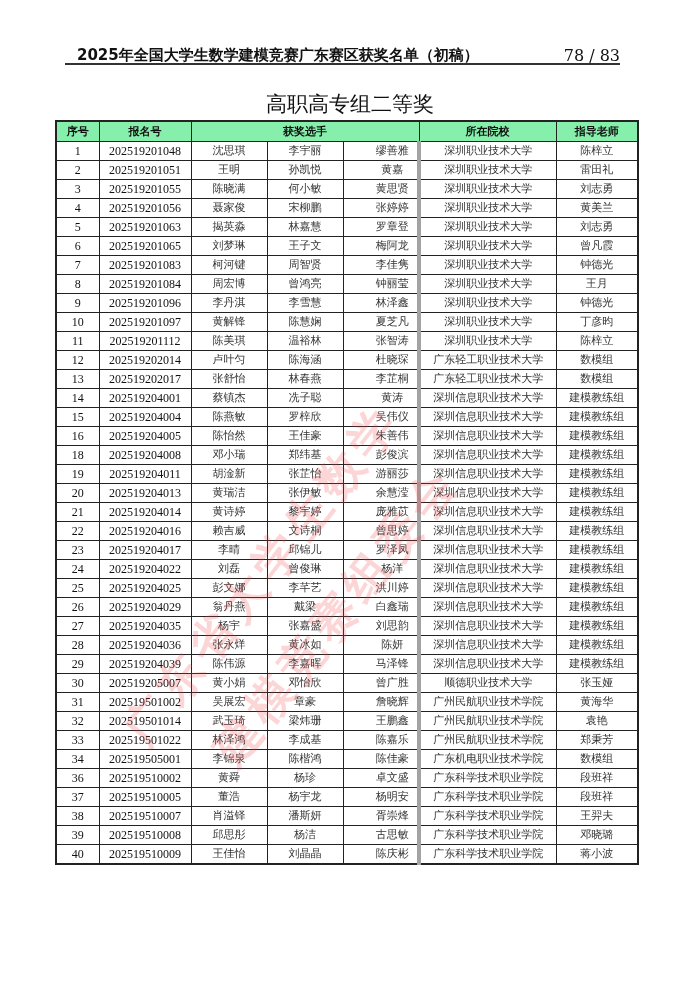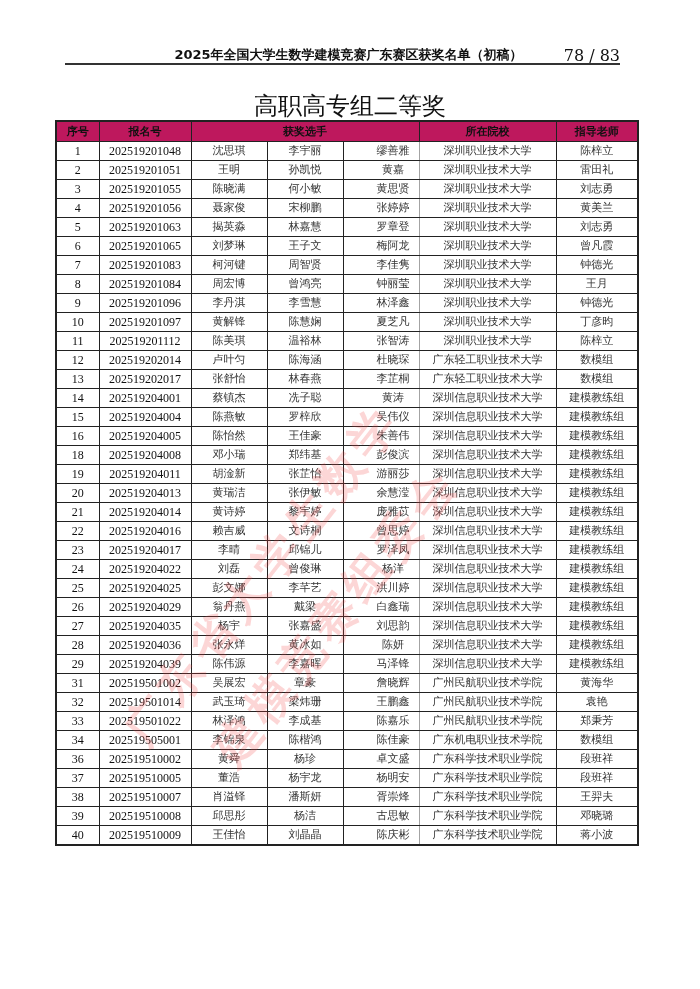--- a/index.html
+++ b/index.html
@@ -1,34 +1,34 @@
 <!DOCTYPE html>
 <html><head>
 <meta charset="utf-8">
 <style>
   html, body { margin:0; padding:0; background:#ffffff; }
   body { width:700px; height:989px; position:relative; overflow:hidden;
          font-family:"DejaVu Serif","Liberation Serif",serif; color:#111; }
   .page-header { position:absolute; left:65px; top:44px; width:555px; height:19px;
                  border-bottom:2px solid #333; }
-  .page-header .doc-title { position:absolute; left:12px; right:0; top:2px; text-align:center;
-                 font-family:"DejaVu Sans","Liberation Sans",sans-serif; font-weight:bold; font-size:13px; }
+  .page-header .doc-title { position:absolute; left:12px; right:0; top:2px; text-align:left;
+                 font-family:"DejaVu Sans","Liberation Sans",sans-serif; font-weight:bold; font-size:15px; }
   .page-header .page-num { position:absolute; right:0; top:2px; font-size:16px; }
   .section-title { position:absolute; left:0; right:0; top:90px; text-align:center;
-                   font-size:24px; font-family:"DejaVu Sans","Liberation Sans",sans-serif; }
+                   font-size:21px; font-family:"DejaVu Sans","Liberation Sans",sans-serif; }
   table.award-table { position:absolute; left:55px; top:120px; border-collapse:collapse;
                       table-layout:fixed; width:582px; font-size:11.2px; }
   table.award-table th, table.award-table td { border:1px solid #222; height:18px; padding:0;
                       text-align:center; white-space:nowrap; overflow:hidden; line-height:18px; }
   table.award-table { border:2px solid #222; }
-  table.award-table th { background:#be185d; font-family:"DejaVu Sans","Liberation Sans",sans-serif;
+  table.award-table th { background:#86efac; font-family:"DejaVu Sans","Liberation Sans",sans-serif;
                          font-weight:bold; font-size:11px; height:19px; }
   td.student { border-left:none; border-right:none; }
   td.student.first { border-left:1px solid #222;margin-top:16px; }
-  td.student.last { border-right:1px solid #a3a3a3;padding-left:24px; }
+  td.student.last { border-right:4px solid #a3a3a3;padding-left:24px; }
   td.num { font-family:"Liberation Serif","DejaVu Serif",serif; font-size:12px; }
   td.cn { font-family:"DejaVu Sans","Liberation Sans",sans-serif; font-size:11px; color:#333; }
   .watermark { position:absolute; pointer-events:none; color:rgba(240,70,70,0.22);
                font-family:"DejaVu Sans","Liberation Sans",sans-serif; font-weight:bold;
                white-space:nowrap; transform-origin:left top; }
   .wm1 { left:110px; top:720px; font-size:46px; transform:rotate(-52deg); letter-spacing:6px; }
   .wm2 { left:200px; top:740px; font-size:46px; transform:rotate(-52deg); letter-spacing:6px; }
 </style>
 </head>
 <body>
@@ -306,20 +306,29 @@
       <tr>
         <td class="num">29</td>
         <td class="num">202519204039</td>
         <td class="cn student first">陈伟源</td>
         <td class="cn student">李嘉晖</td>
         <td class="cn student last">马泽锋</td>
         <td class="cn">深圳信息职业技术大学</td>
         <td class="cn">建模教练组</td>
       </tr>
       <tr>
+        <td class="num">30</td>
+        <td class="num">202519205007</td>
+        <td class="cn student first">黄小娟</td>
+        <td class="cn student">邓怡欣</td>
+        <td class="cn student last">曾广胜</td>
+        <td class="cn">顺德职业技术大学</td>
+        <td class="cn">张玉娅</td>
+      </tr>
+      <tr>
         <td class="num">31</td>
         <td class="num">202519501002</td>
         <td class="cn student first">吴展宏</td>
         <td class="cn student">章豪</td>
         <td class="cn student last">詹晓辉</td>
         <td class="cn">广州民航职业技术学院</td>
         <td class="cn">黄海华</td>
       </tr>
       <tr>
         <td class="num">32</td>

